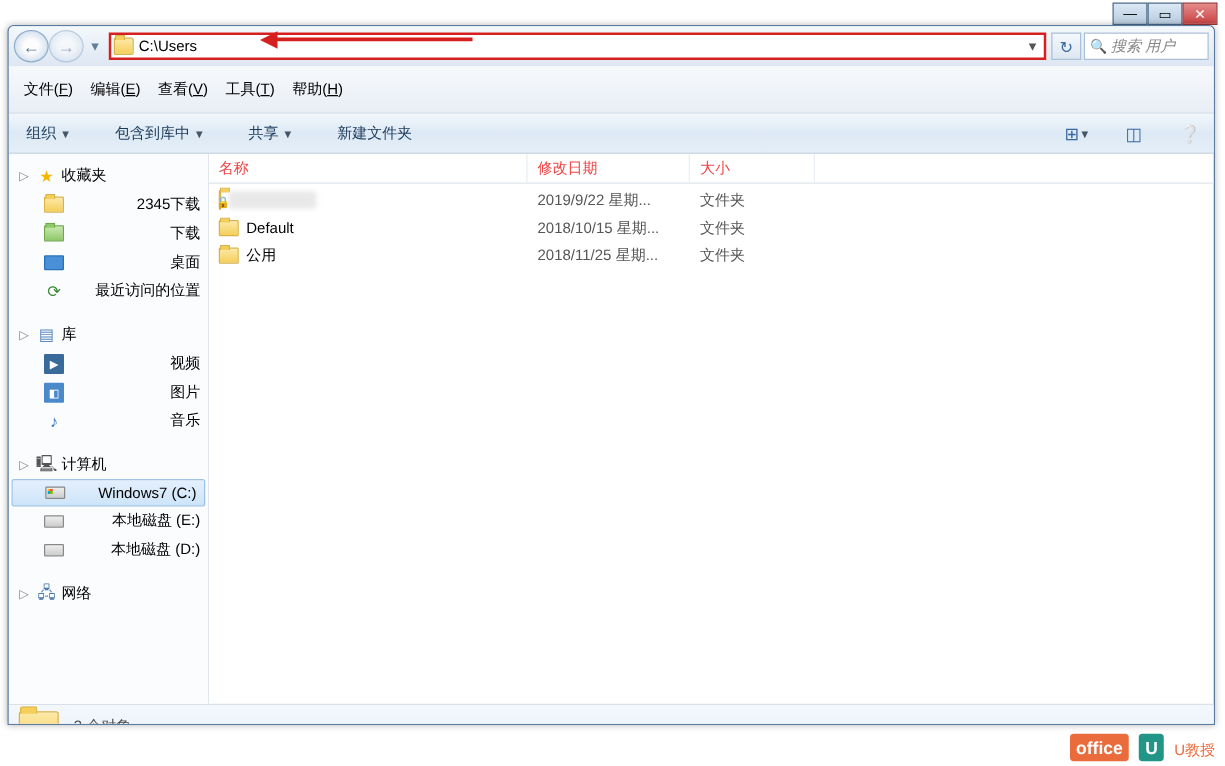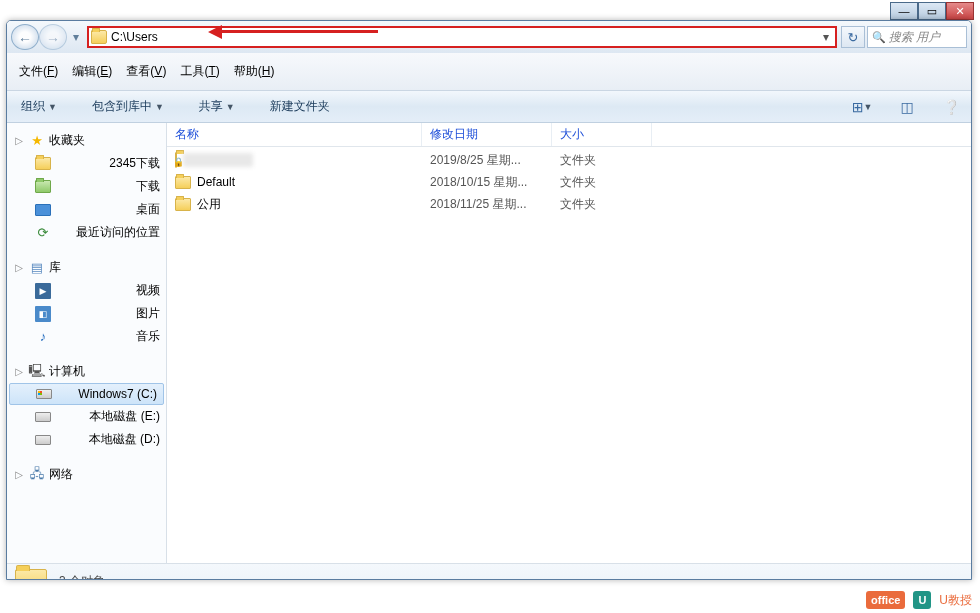--- a/index.html
+++ b/index.html
@@ -67,21 +67,21 @@
 .ic-docs { width:13px;height:15px;background:#fff;border:1px solid #888;border-radius:1px;position:relative; }
 .ic-docs::after { content:"";position:absolute;left:2px;top:3px;right:2px;height:1px;background:#888;box-shadow:0 3px 0 #888,0 6px 0 #888; }
 .ic-music { color:#2a70c0; }
 .ic-computer { color:#555; }
 .ic-drive { width:16px;height:10px;background:linear-gradient(#eee,#ccc);border:1px solid #888;border-radius:1px;position:relative; }
 .ic-drive.win::after { content:"";position:absolute;left:1px;top:1px;width:4px;height:4px;background:conic-gradient(#f25022 25%,#7fba00 25% 50%,#00a4ef 50% 75%,#ffb900 75%); }
 .ic-network { color:#4a7aaa; }
 
 
 .content { flex:1;display:flex;flex-direction:column; }
-.col-headers { height:24px;border-bottom:1px solid #e0e6ec;display:flex;align-items:center;color:#1d4ed8; }
+.col-headers { height:24px;border-bottom:1px solid #e0e6ec;display:flex;align-items:center;color:#ef4444; }
 .col-h { padding:0 8px;border-right:1px solid #e8eef4;height:100%;display:flex;align-items:center;cursor:pointer; }
 .col-name { width:255px; }
 .col-date { width:130px; }
 .col-type { width:110px; }
 .col-size { width:100px; }
 
 .file-list { flex:1;padding:2px 0;overflow-y:auto; }
 .file-row { height:22px;display:flex;align-items:center;cursor:pointer; }
 .f-name { width:255px;display:flex;align-items:center;gap:6px;padding-left:8px; }
 .f-date { width:130px;color:#555;padding-left:8px; }
@@ -96,21 +96,21 @@
 .sb-big-folder::before { content:"";position:absolute;left:0;top:-5px;width:12px;height:5px;background:#f5cf5a;border:1px solid #d8b34a;border-bottom:none;border-radius:2px 2px 0 0; }
 .sb-text { color:#444; }
 
 
 .sidebar::-webkit-scrollbar { width:16px; }
 .sidebar::-webkit-scrollbar-track { background:#f0f4f8; }
 .sidebar::-webkit-scrollbar-thumb { background:#c8d4e0;border:1px solid #a8b8c8; }
 
 
 .watermarks { position:absolute;right:8px;bottom:4px;display:flex;gap:8px;align-items:flex-end;opacity:0.9;pointer-events:none; }
-.wm { font-size:11px;font-weight:bold;padding:3px 5px;border-radius:3px; }
+.wm { font-size:14px;font-weight:bold;padding:3px 5px;border-radius:3px; }
 .wm1 { background:#e85c28;color:#fff; }
 .wm2 { background:#0a8a7a;color:#fff; }
 .wm3 { color:#e85c28; }
 </style>
 </head>
 <body>
 
 <div class="wc-wrap">
   <div class="wc">—</div>
   <div class="wc">▭</div>
@@ -243,21 +243,21 @@
         <div class="col-h col-date">修改日期</div>
         <div class="col-h col-size">大小</div>
       </div>
       <div class="file-list">
 
         <div class="file-row">
           <div class="f-name">
             <span style="position:relative;"><span class="ic-folder"></span><span class="lock">🔒</span></span>
             <span class="blur-name"></span>
           </div>
-          <div class="f-date">2019/8/25 星期...</div>
+          <div class="f-date">2019/9/22 星期...</div>
           <div class="f-type">文件夹</div>
           <div class="f-size"></div>
         </div>
 
         <div class="file-row">
           <div class="f-name">
             <span class="ic-folder"></span>
             <span>Default</span>
           </div>
           <div class="f-date">2018/10/15 星期...</div>

